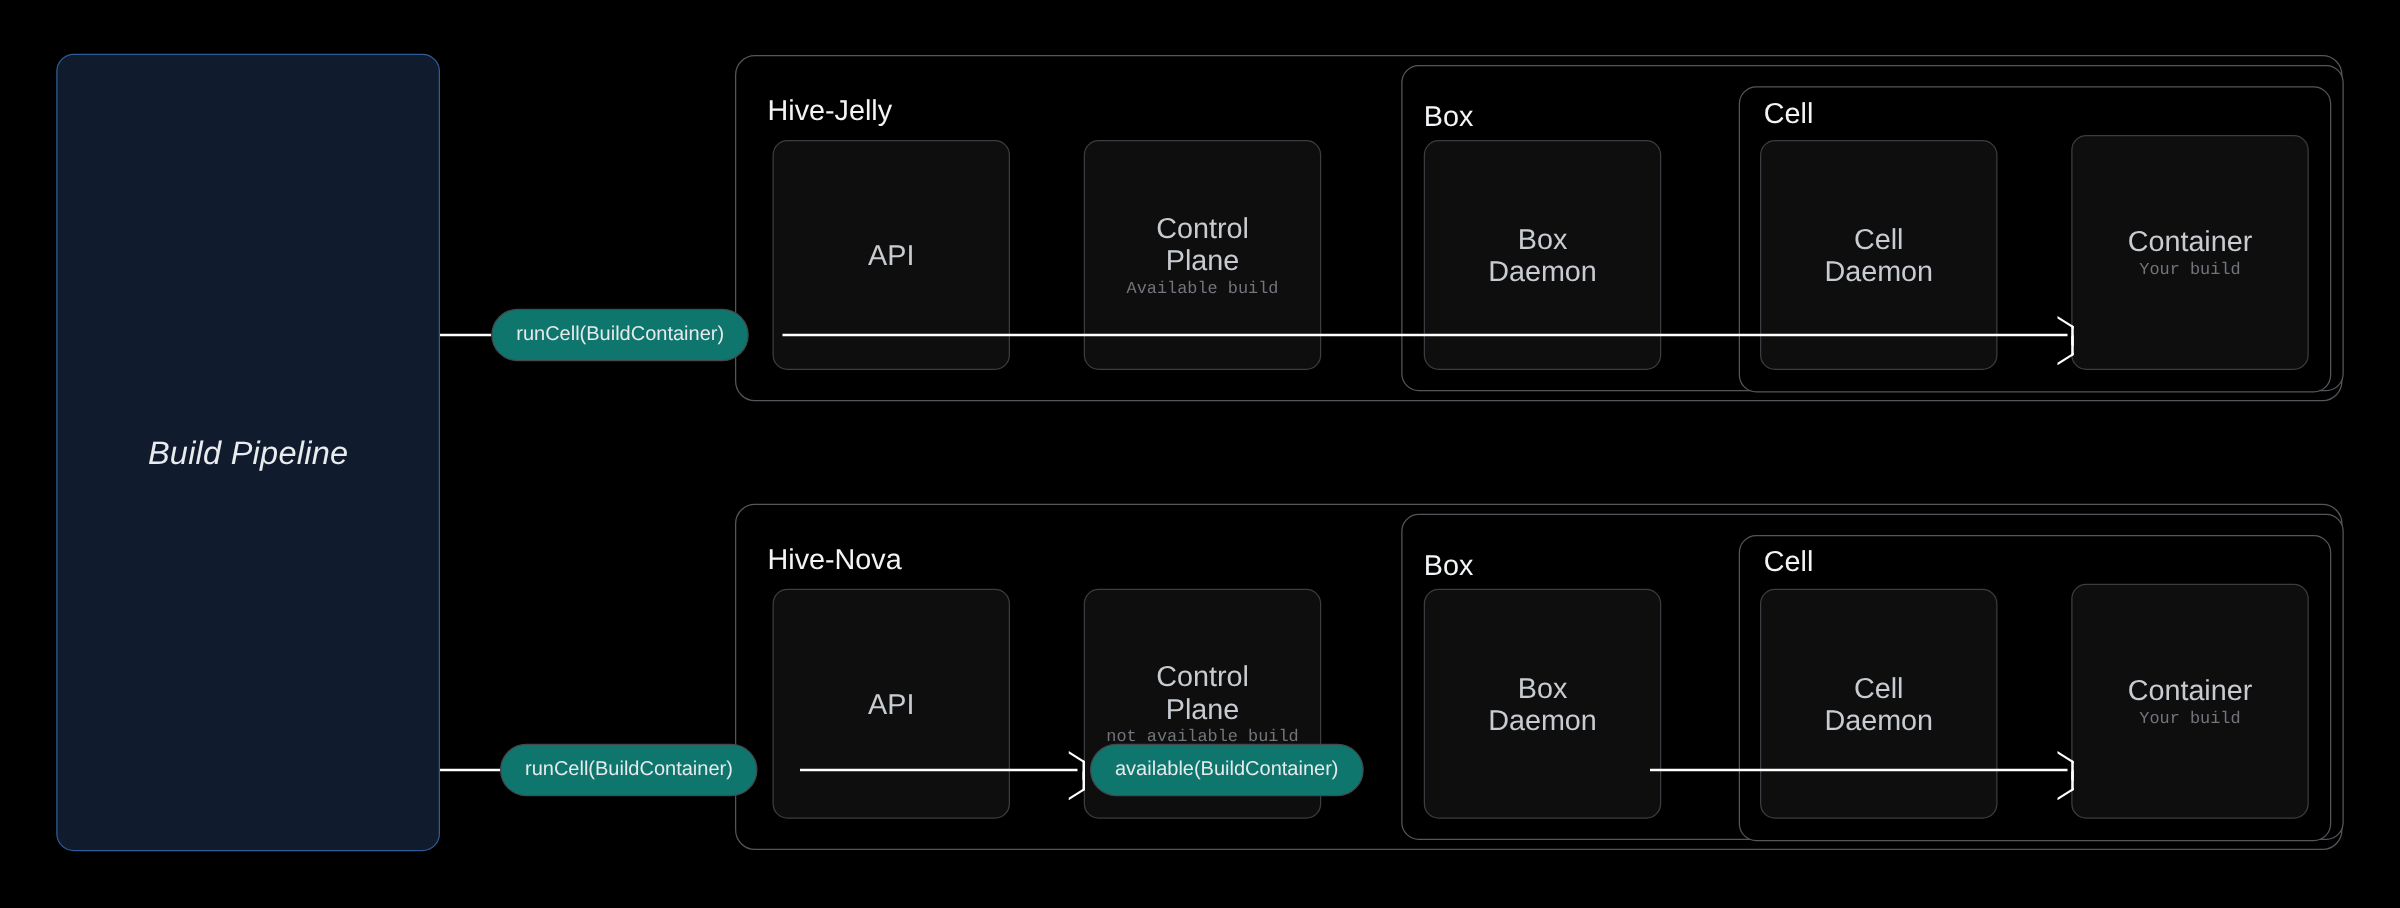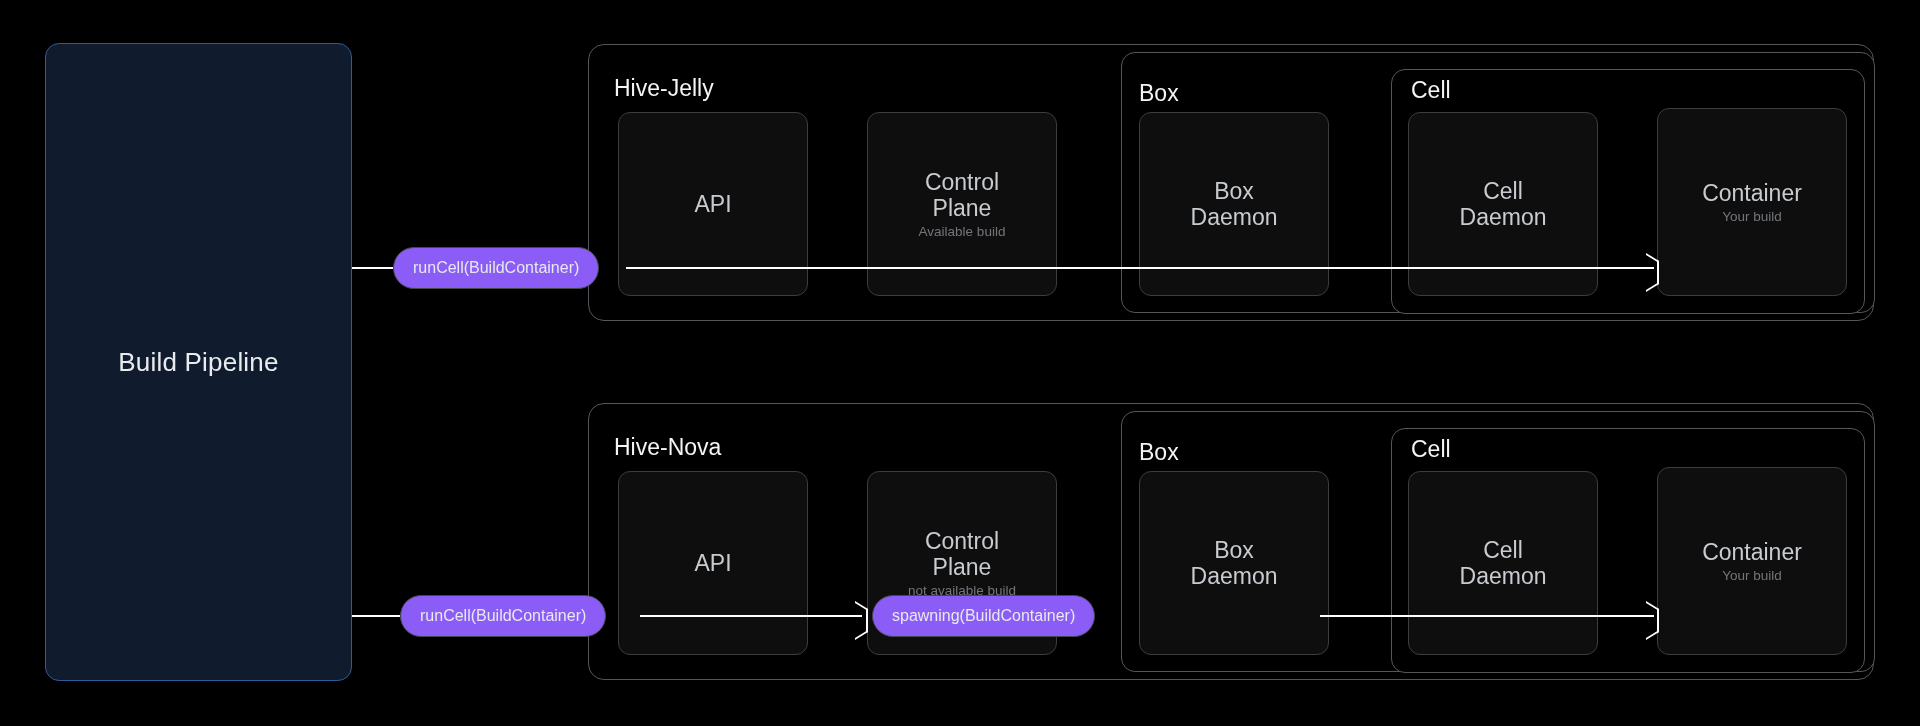--- a/index.html
+++ b/index.html
@@ -19,20 +19,21 @@
     border: 1.5px solid #2e5c96;
     border-radius: 14px;
     display: flex; align-items: center; justify-content: center;
   }
   .pipeline-label {
     color: #e9ecef;
     font-size: 26px;
     font-weight: 400;
     letter-spacing: 0.2px;
     text-align: center;
+    font-style: italic;
   }
 
   
   .cluster {
     position: absolute;
     border: 1.1px solid #53575c;
     border-radius: 16px;
     background: #000;
   }
   .cluster-title {
@@ -69,20 +70,21 @@
     font-weight: 400;
     line-height: 1.13;
     text-align: center;
     white-space: pre-line;
   }
   .node-sub {
     color: #72767b;
     font-size: 13.5px;
     font-weight: 400;
     margin-top: 4px;
+    font-family: Liberation Mono, monospace;
   }
 
   
   .edge-line {
     position: absolute;
     height: 2px;
     background: #ffffff;
   }
   .arrow-head {
     position: absolute;
@@ -105,21 +107,21 @@
     width: 11px; height: 14px;
     border-bottom: 2px solid #ffffff;
     border-right: 2px solid #ffffff;
     transform: skewY(-32deg);
     transform-origin: right center;
   }
 
   
   .pill {
     position: absolute;
-    background: #8b5cf6;
+    background: #0f766e;
     border: 1.1px solid #45484c;
     border-radius: 999px;
     color: #e7eaec;
     font-size: 16px;
     display: flex;
     align-items: center;
     justify-content: center;
     gap: 9px;
     padding: 0 19px;
     height: 42px;
@@ -224,17 +226,17 @@
   <div class="edge-line" style="left:640px; top:615px; width:222px;"></div>
   <div class="arrow-head" style="left:866px; top:616px;"></div>
   <div class="edge-line" style="left:1320px; top:615px; width:334px;"></div>
   <div class="arrow-head" style="left:1657px; top:616px;"></div>
 
   <div class="pill" style="left:400px; top:595px;">
     <span class="pill-text">runCell(BuildContainer)</span>
   </div>
 
   <div class="pill" style="left:872px; top:595px;">
-    <span class="pill-text">spawning(BuildContainer)</span>
+    <span class="pill-text">available(BuildContainer)</span>
   </div>
 
 
 </div>
 
 </body></html>

